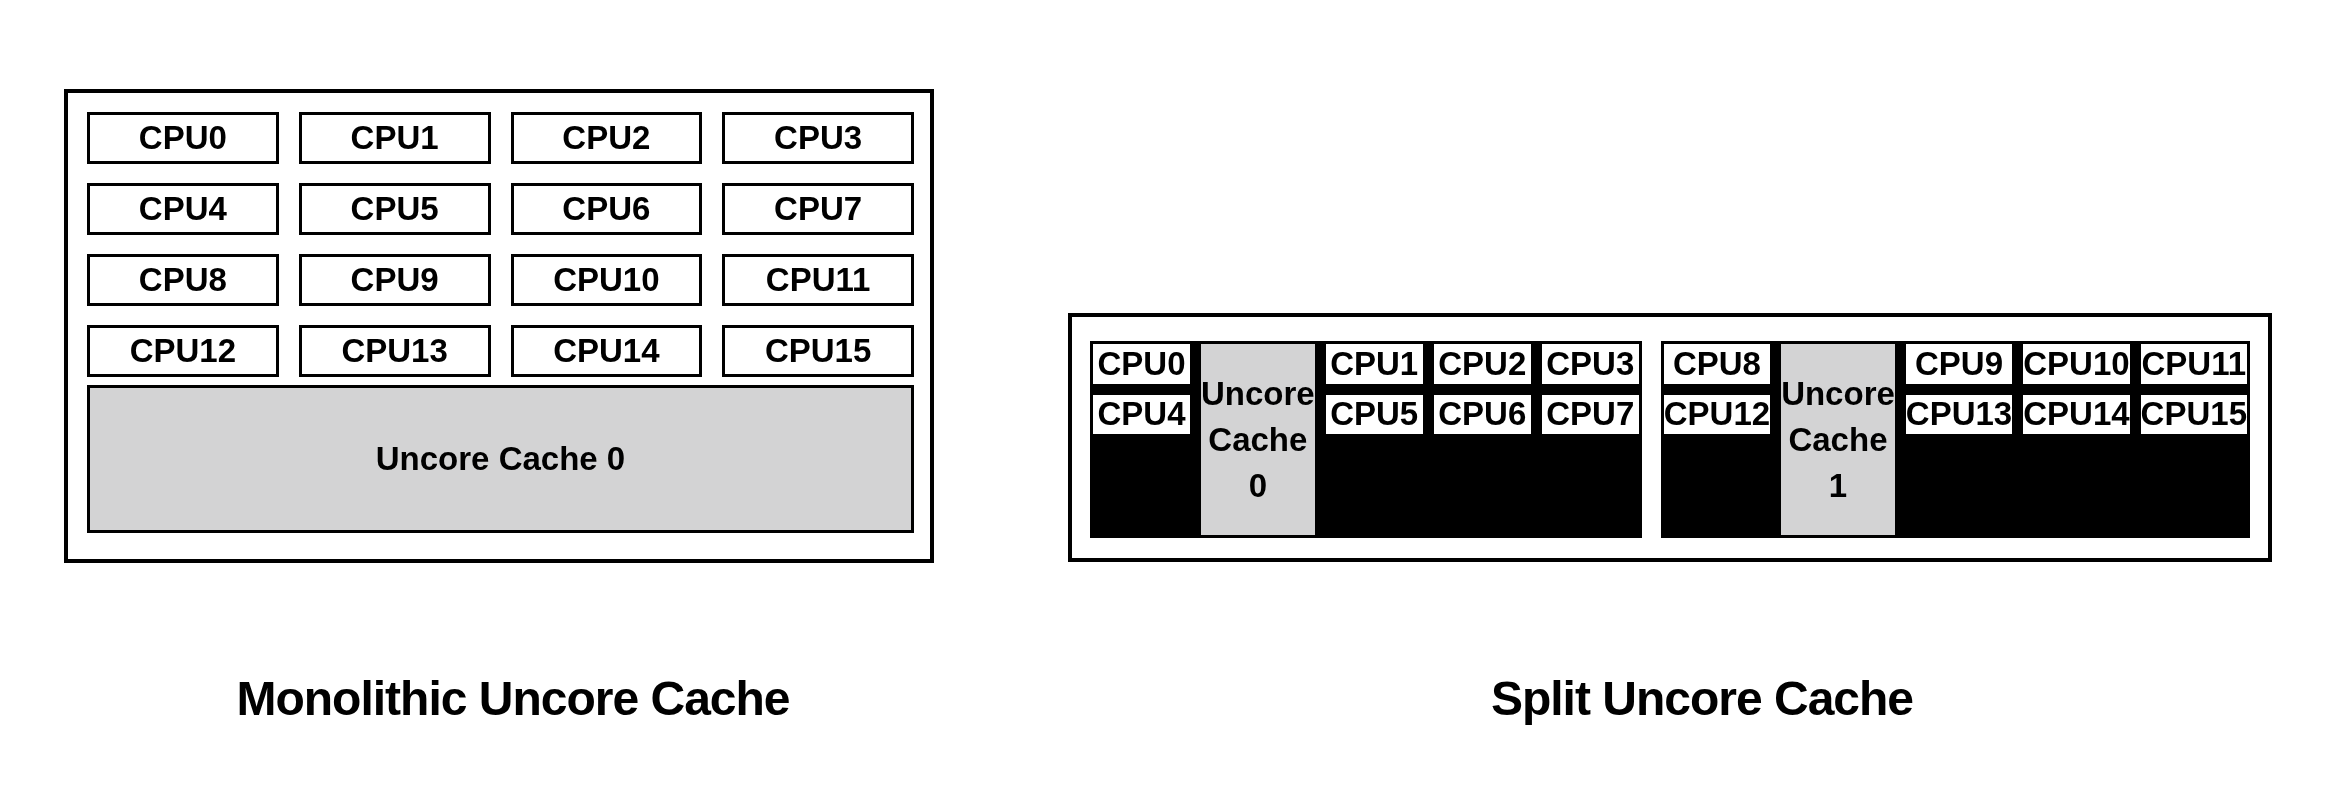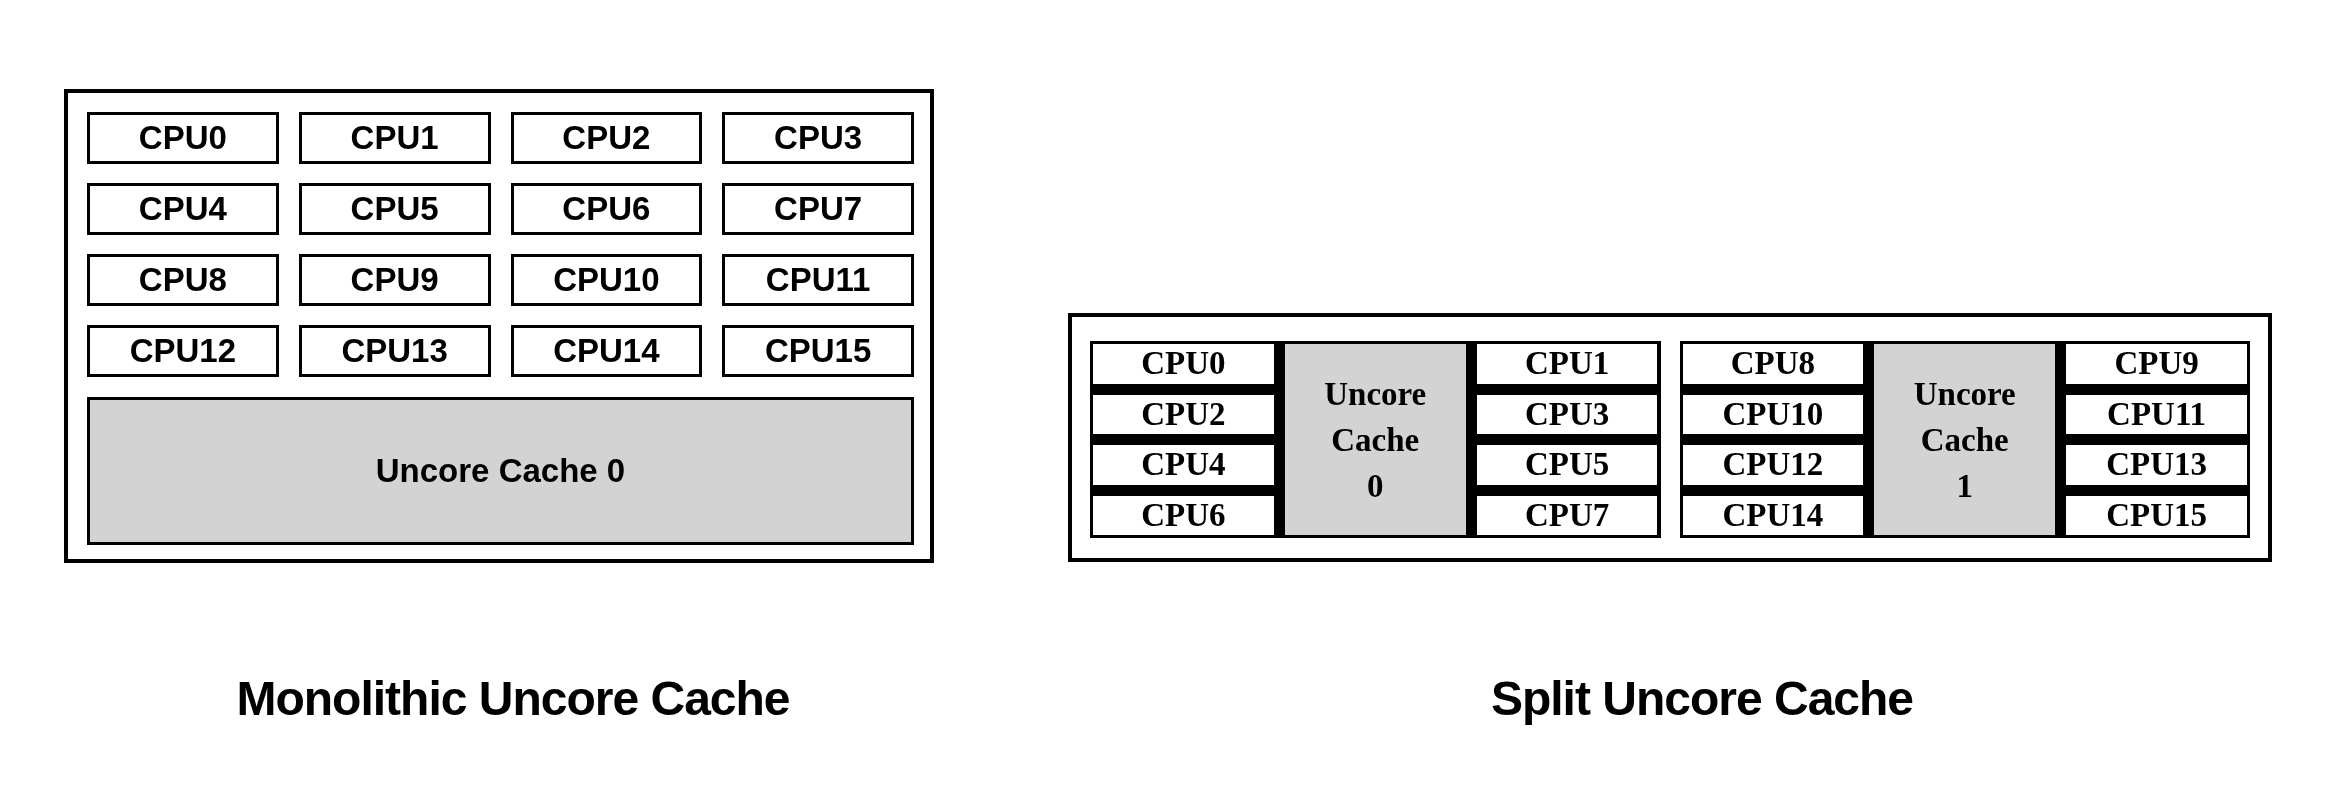--- a/index.html
+++ b/index.html
@@ -39,21 +39,21 @@
     box-sizing: border-box;
     border: 3px solid #000;
     background: #ffffff;
     display: flex;
     align-items: center;
     justify-content: center;
     font-size: 33px;
     white-space: nowrap;
   }
   .mono-cache {
-    margin-top: 20px;
+    margin-top: 8px;
     height: 148px;
     box-sizing: border-box;
     border: 3px solid #000;
     display: flex;
     align-items: center;
     justify-content: center;
     font-size: 33px;
     white-space: nowrap;
   }
 
@@ -70,24 +70,23 @@
     display: flex;
     gap: 19px;
     padding: 24px 18px 20px 18px;
   }
   .split-group {
     flex: 1;
     box-sizing: border-box;
     border: 3px solid #000;
     background: #000;            
     display: grid;
-    grid-template-columns: 1fr 1fr 1fr;
+    grid-template-columns: 1fr 1fr 1fr 1fr 1fr;
     grid-template-rows: repeat(4, 1fr);
     gap: 11px;
-    font-family: Liberation Serif, serif;
   }
   .split-cell {
     background: #ffffff;
     display: flex;
     align-items: center;
     justify-content: center;
     font-size: 33px;
     white-space: nowrap;
   }
   .split-cache {

